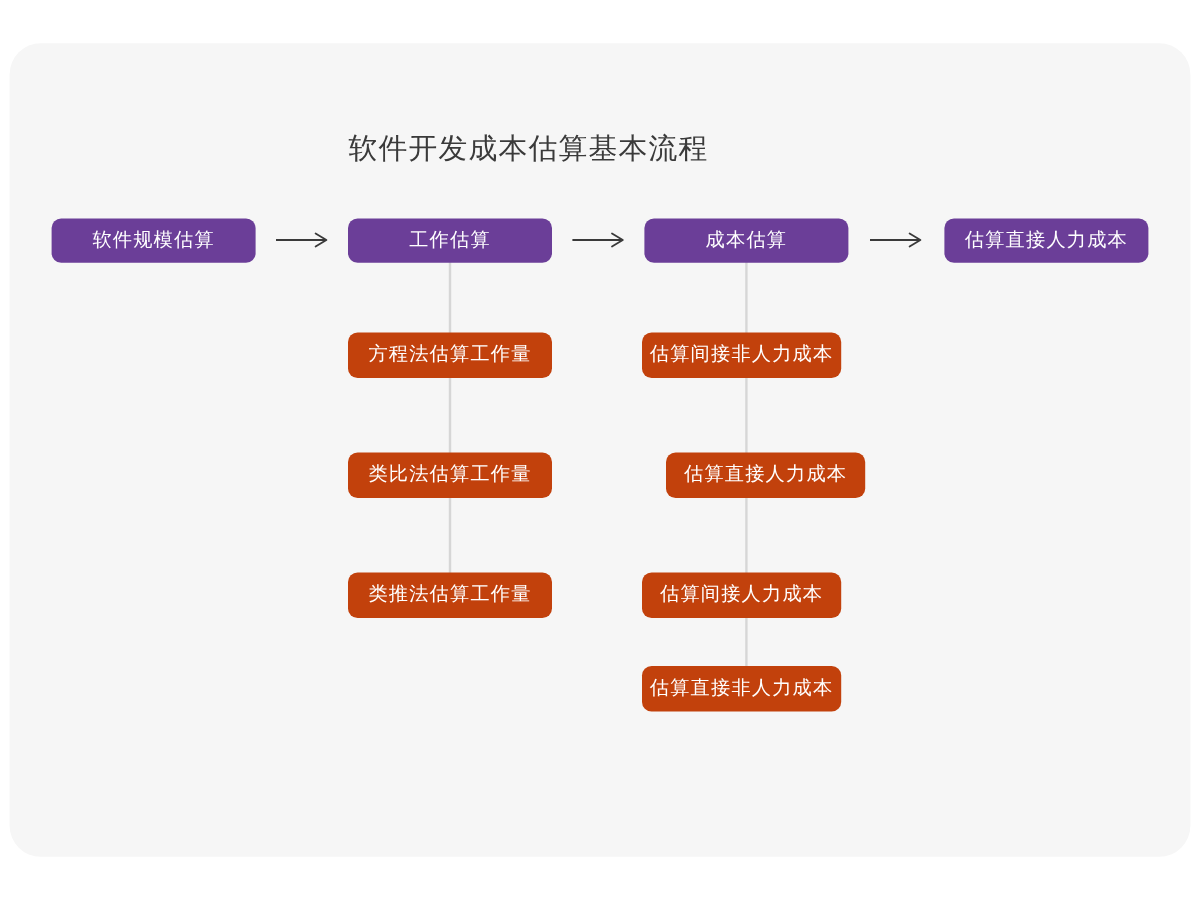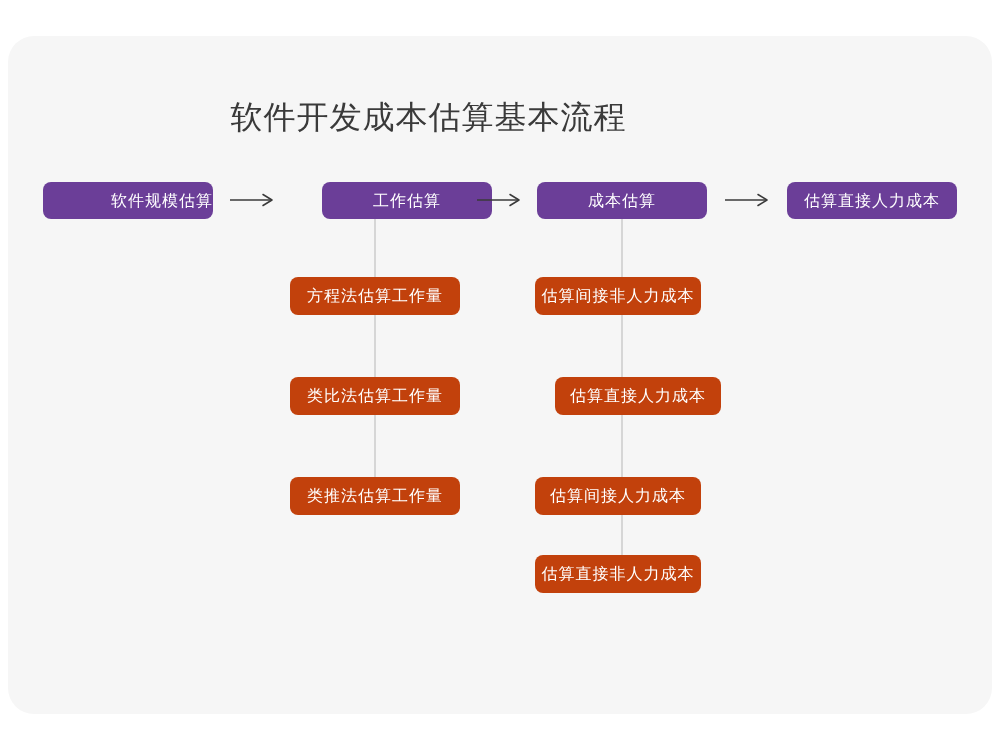--- a/index.html
+++ b/index.html
@@ -22,23 +22,23 @@
     width: 984px;
     height: 678px;
     background: #F6F6F6;
     border-radius: 26px;
   }
   .title {
     position: absolute;
     left: 0;
     top: 92px;
     width: 849px;
-    margin: 4px;
+    margin: 16px;
     text-align: center;
-    font-size: 32px;
+    font-size: 24px;
     font-weight: 500;
     letter-spacing: 1px;
     color: #3A3A3A;
   }
   .vline {
     position: absolute;
     width: 2px;
     background: #D6D6D6;
     z-index: 1;
   }
@@ -80,24 +80,24 @@
 <body>
 
 <div class="page">
   <div class="card"></div>
 
   <h1 class="title">软件开发成本估算基本流程</h1>
 
   <div class="vline" style="left:374px; top:218px; height:262px;"></div>
   <div class="vline" style="left:621px; top:218px; height:366px;"></div>
 
-  <div class="stage" style="left:43px;text-align:right;">
+  <div class="stage" style="left:43px;">
     <span>软件规模估算</span>
   </div>
-  <div class="stage" style="left:290px;margin-left:32px;">
+  <div class="stage" style="left:290px;">
     <span>工作估算</span>
   </div>
   <div class="stage" style="left:537px;">
     <span>成本估算</span>
   </div>
   <div class="stage" style="left:787px;">
     <span>估算直接人力成本</span>
   </div>
 
   <svg class="arrow" style="left:229px;" width="46" height="14" viewBox="0 0 46 14">

